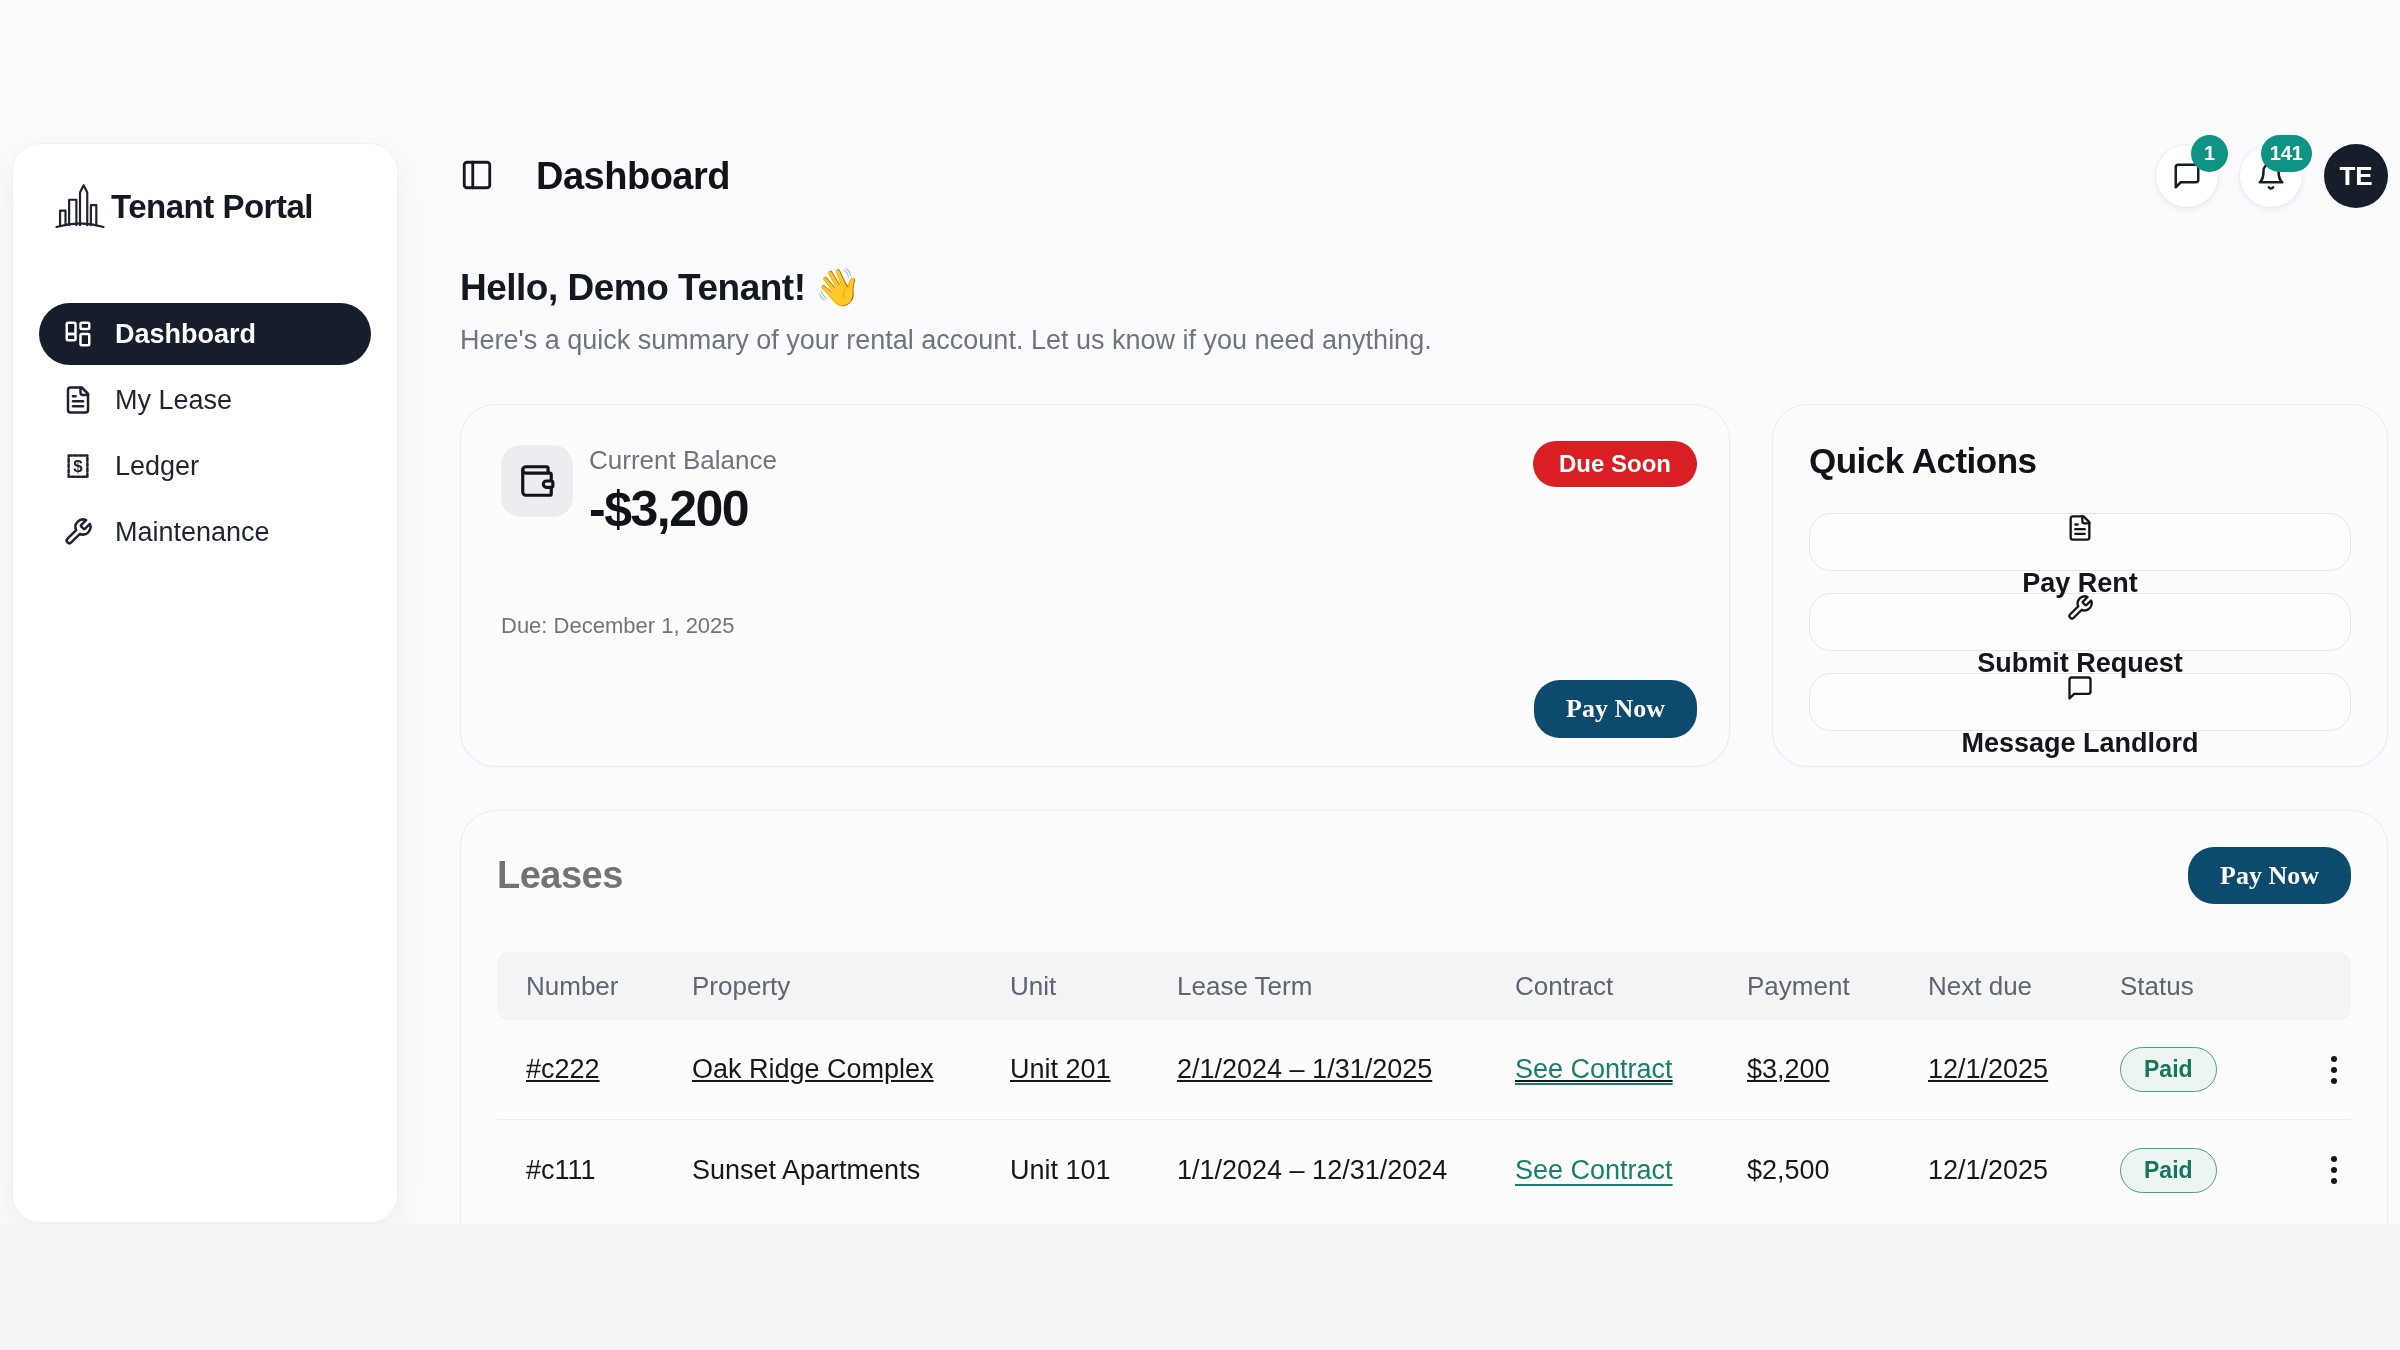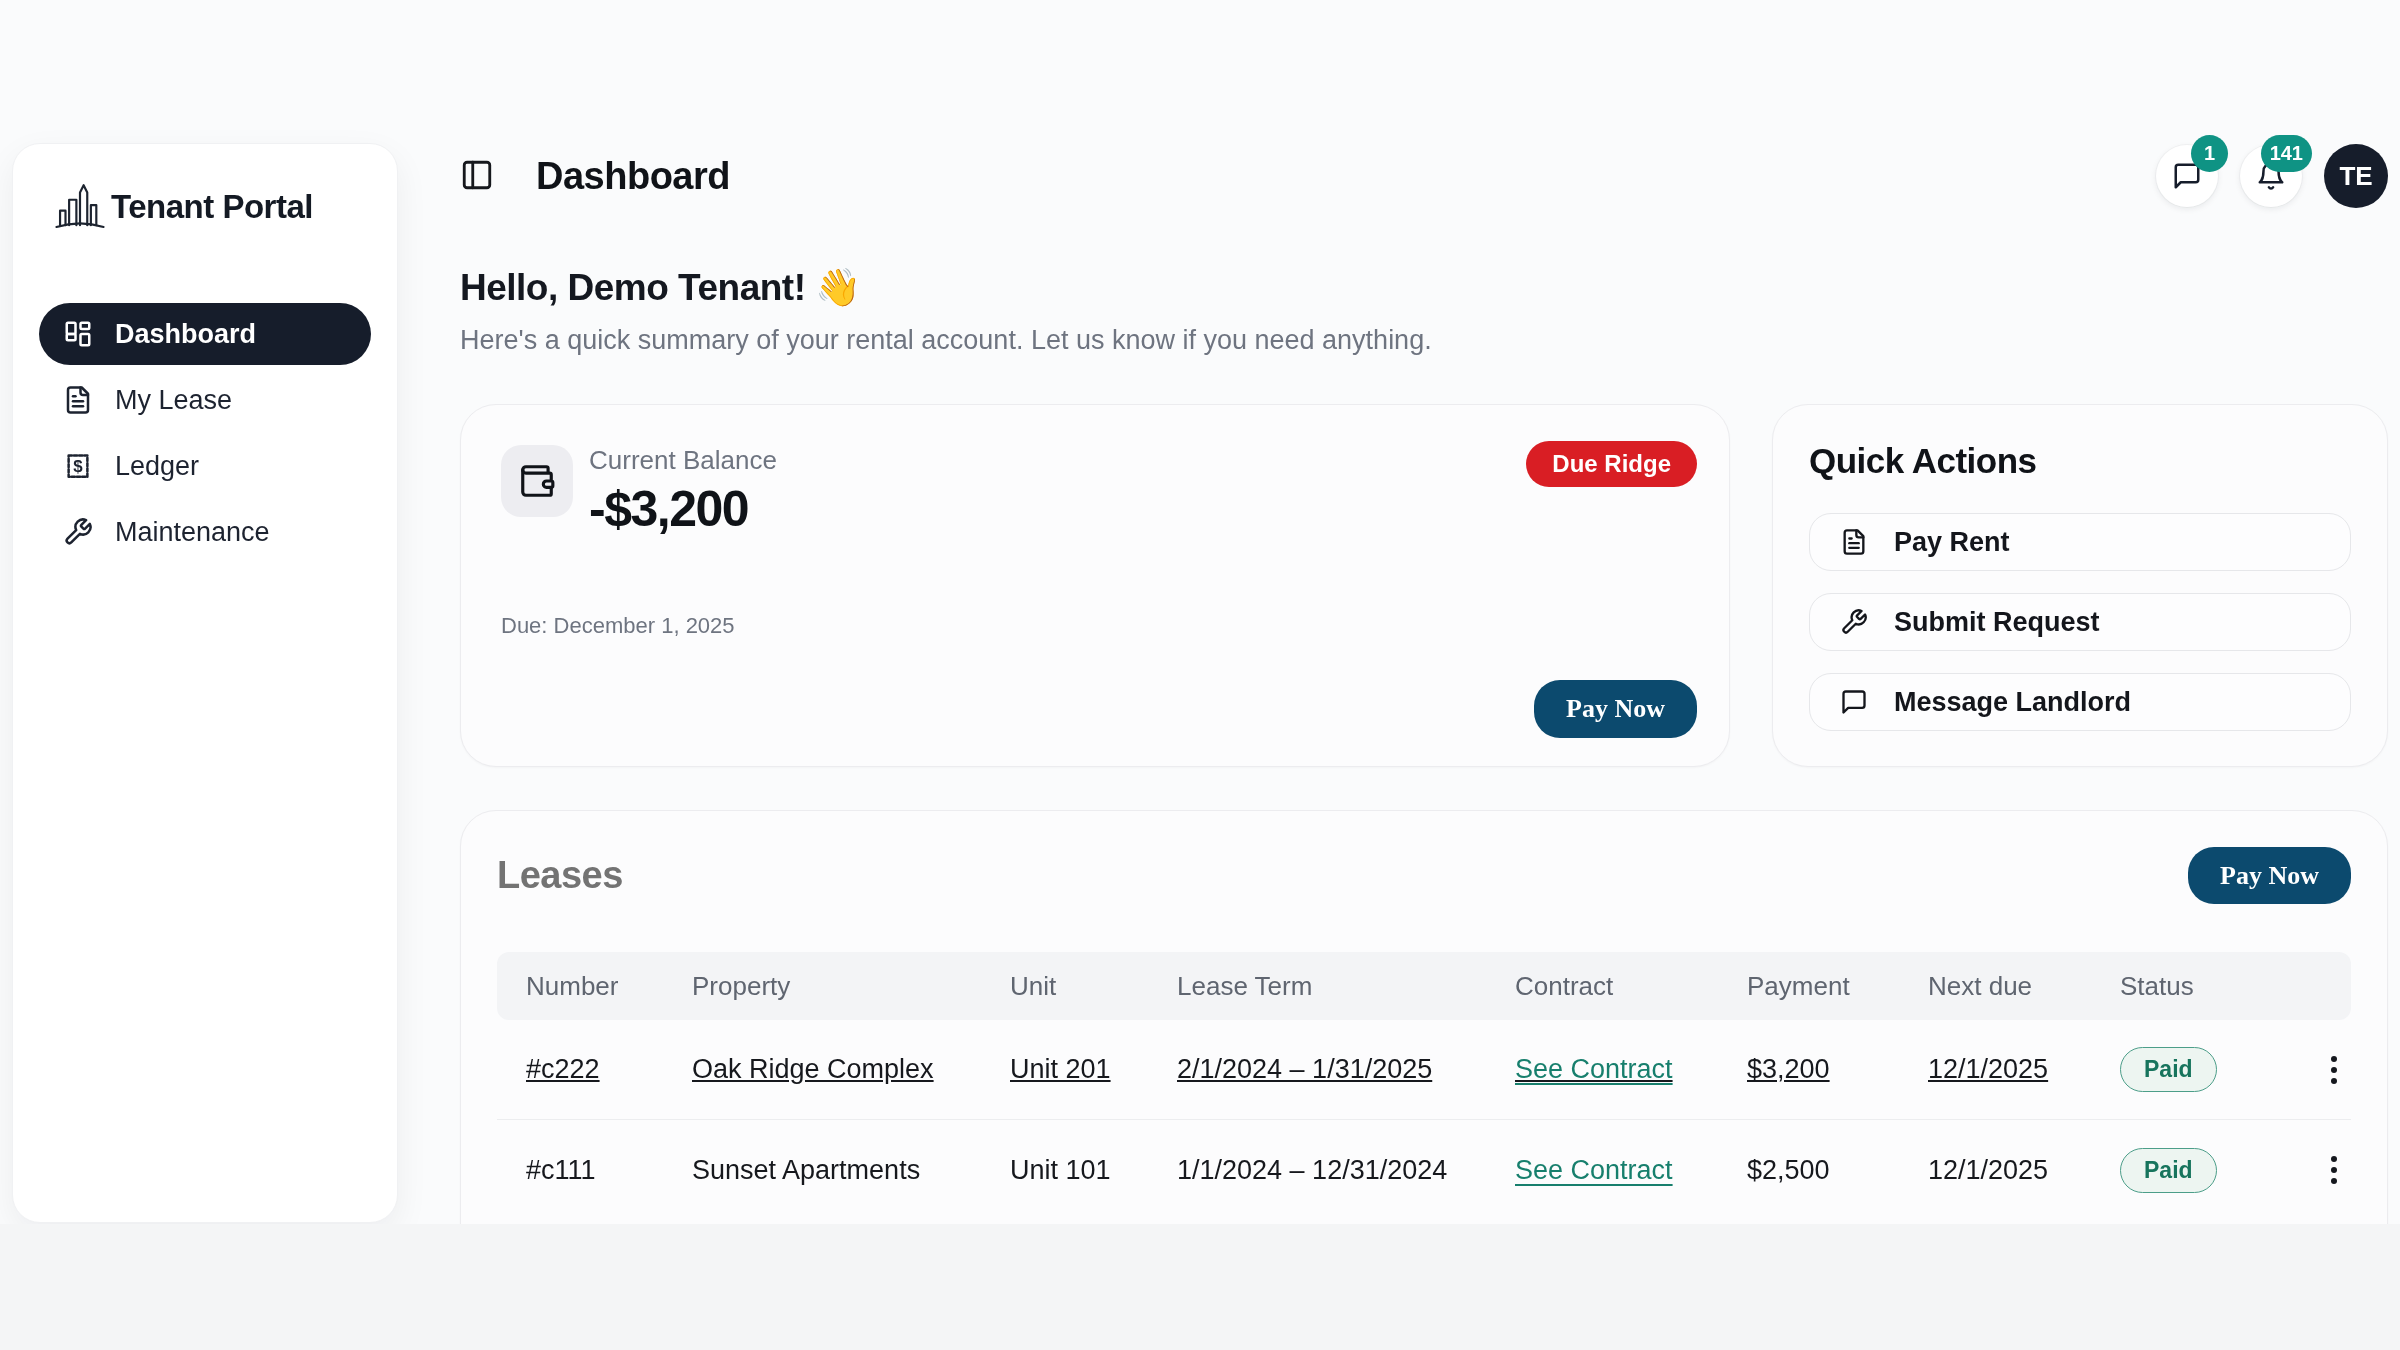--- a/index.html
+++ b/index.html
@@ -105,21 +105,21 @@
   }
   .balance-pay { position: absolute; right: 32px; bottom: 28px; }
 
   .qa-card { width: 616px; height: 363px; padding: 36px; }
   .qa-title { font-size: 35px; font-weight: bold; color: #101318; letter-spacing: -0.5px; }
   .qa-list { margin-top: 32px; }
   .qa-btn {
     width: 100%; height: 58px; margin-bottom: 22px;
     background: #fdfdfe; border: 1px solid #e6e7ea; border-radius: 22px;
     display: flex; align-items: center; gap: 26px; padding: 0 30px;
-    font-family: inherit; font-size: 27px; font-weight: 600; color: #14161c; cursor: pointer;
+    font-family: inherit; font-size: 27px; font-weight: 600; color: #14161c; cursor: pointer; flex-direction: column;
   }
   .qa-btn svg { width: 28px; height: 28px; stroke: #14161c; fill: none; stroke-width: 2; stroke-linecap: round; stroke-linejoin: round; flex: 0 0 auto; }
 
   
   .leases-card { position: absolute; left: 460px; top: 810px; width: 1928px; height: 620px; padding: 36px; }
   .leases-head { display: flex; align-items: center; justify-content: space-between; }
   .leases-title { font-size: 38px; font-weight: bold; color: #737373; letter-spacing: -0.5px; }
   .leases-pay { height: 57px; border-radius: 26px; }
   .table { margin-top: 48px; }
   .grid-row {
@@ -235,21 +235,21 @@
             <path d="M19 7V4a1 1 0 0 0-1-1H5a2 2 0 0 0 0 4h15a1 1 0 0 1 1 1v4h-3a2 2 0 0 0 0 4h3a1 1 0 0 0 1-1v-2a1 1 0 0 0-1-1"></path>
             <path d="M3 5v14a2 2 0 0 0 2 2h15a1 1 0 0 0 1-1v-4"></path>
           </svg>
         </div>
         <div>
           <div class="balance-label">Current Balance</div>
           <div class="balance-amount">-$3,200</div>
         </div>
       </div>
       <div class="due-text">Due: December 1, 2025</div>
-      <span class="due-badge">Due Ridge</span>
+      <span class="due-badge">Due Soon</span>
       <button class="dark-btn balance-pay">Pay Now</button>
     </div>
 
     <div class="card qa-card">
       <div class="qa-title">Quick Actions</div>
       <div class="qa-list">
         <button class="qa-btn">
           <svg viewBox="0 0 24 24">
             <path d="M15 2H6a2 2 0 0 0-2 2v16a2 2 0 0 0 2 2h12a2 2 0 0 0 2-2V7Z"></path>
             <path d="M14 2v4a2 2 0 0 0 2 2h4"></path>

